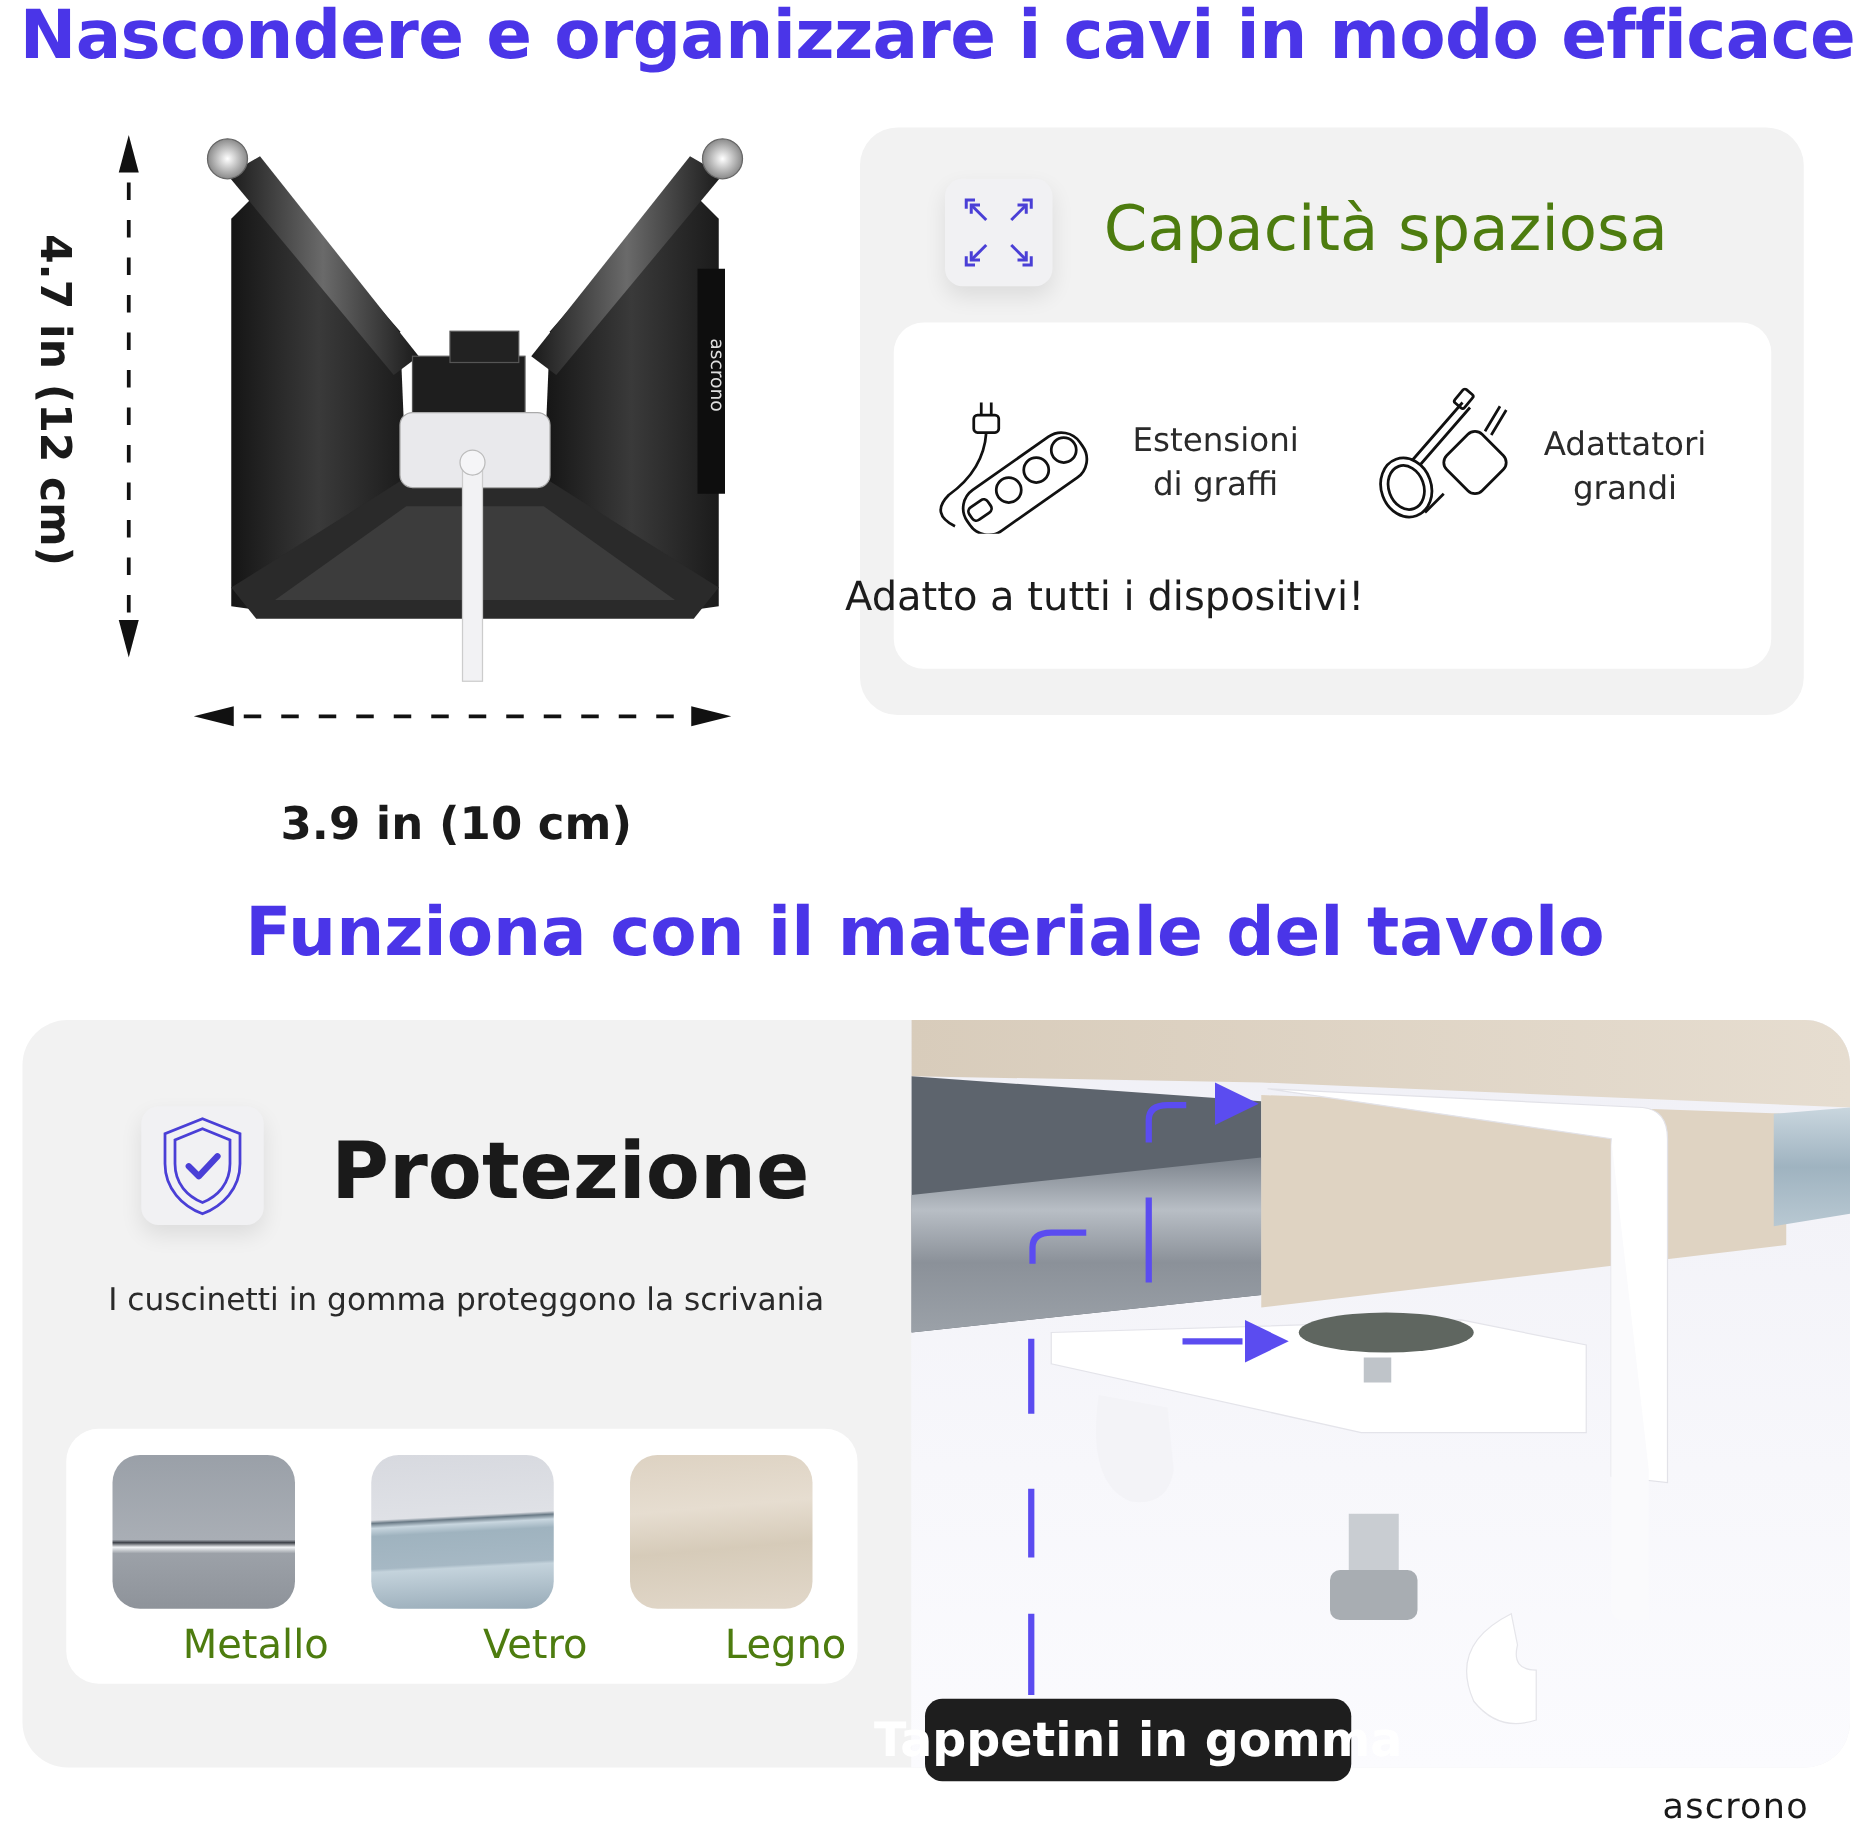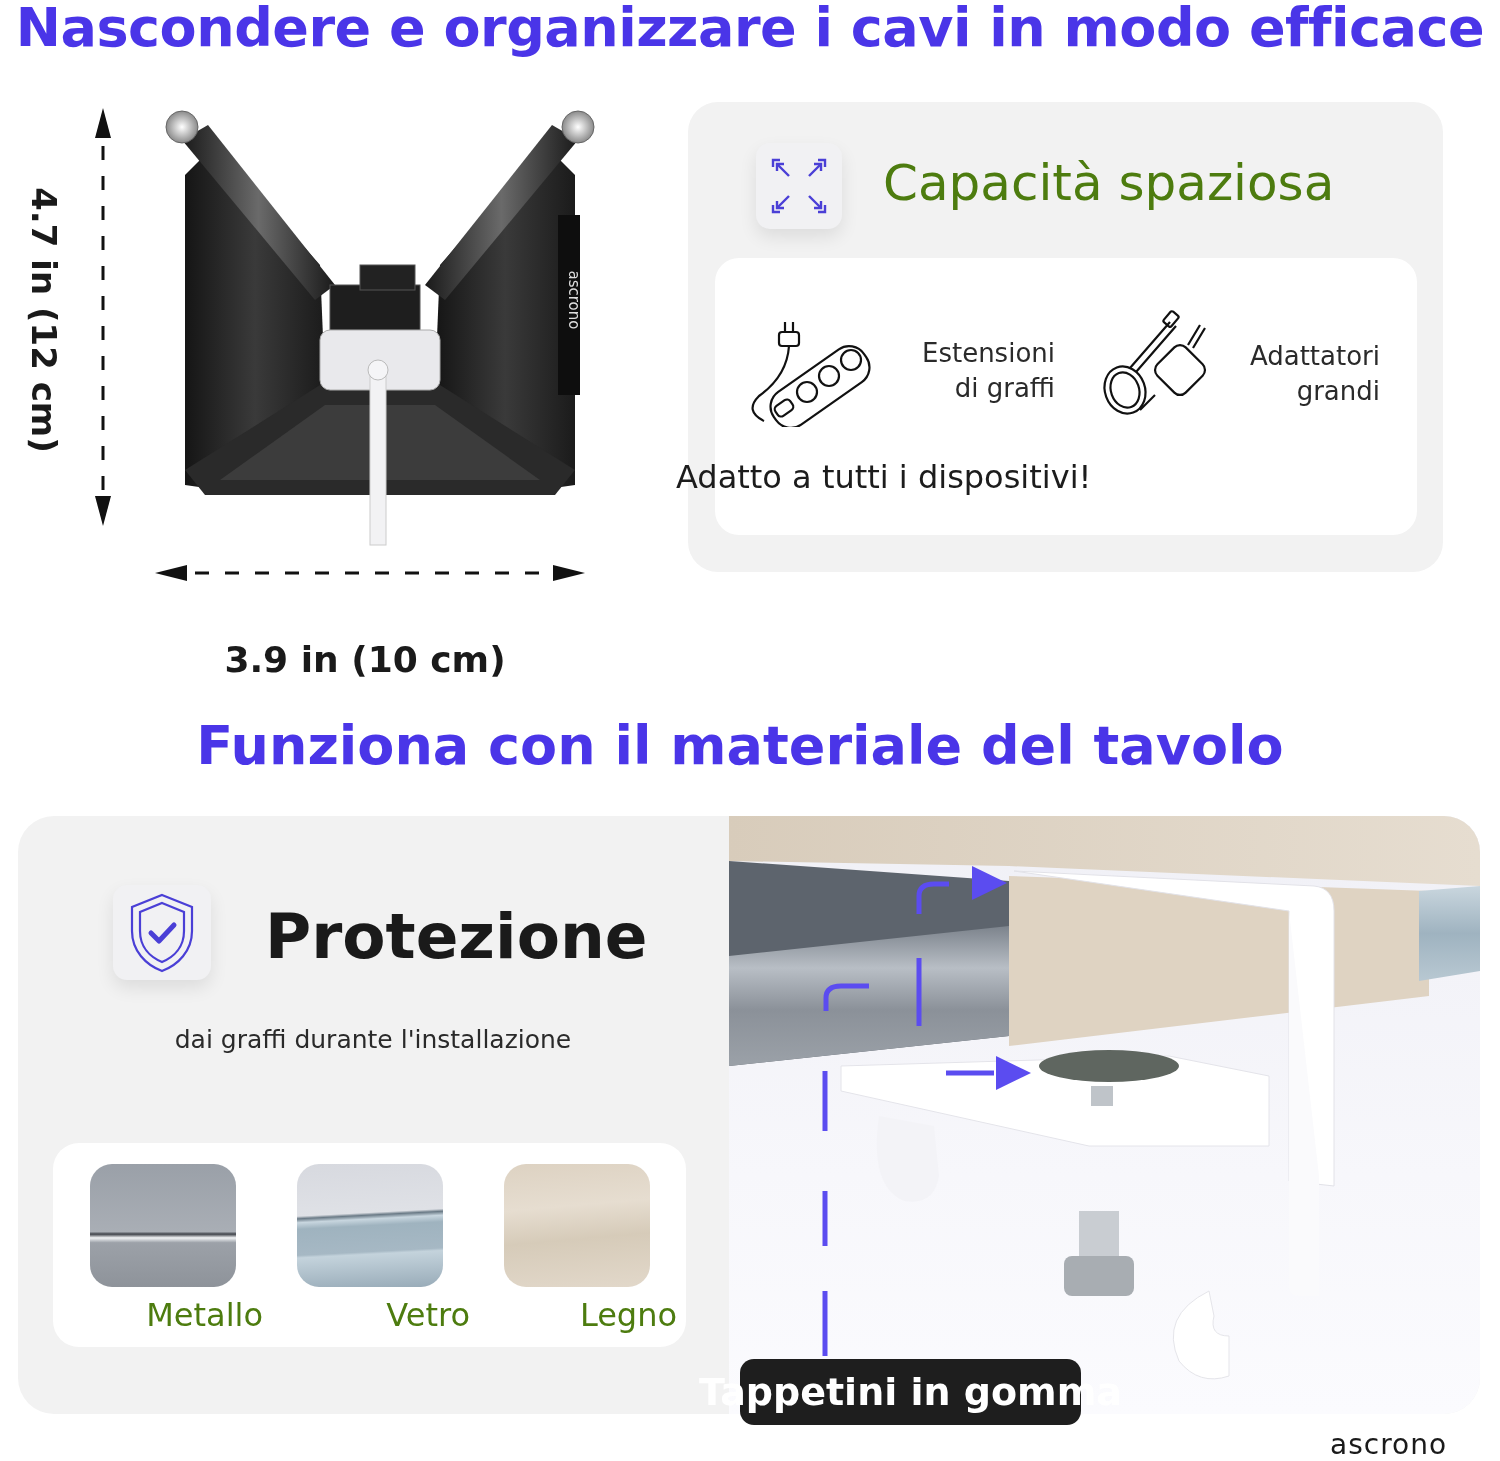--- a/index.html
+++ b/index.html
@@ -16,21 +16,21 @@
   .dim-label-h { position: absolute; left: 160px; width: 410px; top: 602px; text-align: center; font-size: 36px; font-weight: 600; margin-top: 37px; }
   .arrow-svg { position: absolute; }
 
   .organizer { position: absolute; left: 160px; top: 105px; width: 440px; height: 450px; }
 
   
   .card-cap { position: absolute; left: 688px; top: 102px; width: 755px; height: 470px; background: #f2f2f2; border-radius: 30px; }
   .icon-tile { position: absolute; width: 86px; height: 86px; border-radius: 14px; background: #f1f1f3; box-shadow: 0 8px 18px rgba(0,0,0,0.09); display:flex; align-items:center; justify-content:center; }
   .cap-title { position: absolute; left: 883px; top: 154px; font-size: 50px; font-weight: 500; color: #4d7c0f; white-space: nowrap; }
   .cap-inner { position: absolute; left: 715px; top: 258px; width: 702px; height: 277px; background: #ffffff; border-radius: 24px; }
-  .item-label { position: absolute; font-size: 26px; line-height: 35px; color: #2a2a2a; text-align: right; }
+  .item-label { position: absolute; font-size: 26px; line-height: 35px; color: #2a2a2a; text-align: center; }
   .cap-caption { position: absolute; left: 676px; width: 702px; top: 458px; text-align: left; font-size: 32px; color: #1c1c1c; }
 
   
   .card-prot { position: absolute; left: 18px; top: 816px; width: 1462px; height: 598px; background: #f2f2f2; border-radius: 36px; overflow: hidden; }
   .prot-title { position: absolute; left: 265px; top: 900px; font-size: 63px; font-weight: 600; color: #1a1a1a; }
   .prot-desc { position: absolute; left: 18px; width: 710px; top: 1022px; text-align: center; font-size: 25px; line-height: 35px; color: #2a2a2a; }
   .mat-panel { position: absolute; left: 53px; top: 1143px; width: 633px; height: 204px; background: #ffffff; border-radius: 26px; }
   .mat { position: absolute; top: 1164px; width: 146px; height: 123px; border-radius: 22px; overflow: hidden; }
   .mat-label { position: absolute; top: 1296px; width: 200px; text-align: right; font-size: 32px; color: #4d7c0f; }
 
@@ -157,21 +157,21 @@
 <div class="card-prot"></div>
 <div class="icon-tile" style="left:113px;top:885px;width:98px;height:95px">
   <svg width="80" height="84" viewBox="0 0 80 84" fill="none" stroke="#4a3fd6" stroke-width="2.2">
     <path d="M40 4 L70 16 V40 C70 60 56 74 40 80 C24 74 10 60 10 40 V16 Z"></path>
     <path d="M40 12 L62 21 V40 C62 56 52 66 40 71 C28 66 18 56 18 40 V21 Z"></path>
     <polyline points="29,42 37,50 52,34" stroke="#4a3fd6" stroke-width="5" stroke-linecap="round" stroke-linejoin="round"></polyline>
   </svg>
 </div>
 <div class="prot-title">Protezione</div>
 <div class="prot-desc">
-  <div>dai graffi durante l'installazione</div>
+  <div>I cuscinetti in gomma proteggono la scrivania</div>
 </div>
 
 <div class="mat-panel"></div>
 <div class="mat" style="left:90px;background:linear-gradient(180deg,#9aa0a8 0%,#a9aeb5 55%,#3d4148 57%,#f2f4f6 60%,#9ca1a8 64%,#8e939a 100%)"></div>
 <div class="mat" style="left:297px;background:linear-gradient(177deg,#d7d9df 0%,#dfe1e6 40%,#6a7a86 42%,#c8d6df 45%,#9fb3bf 50%,#a6b8c4 70%,#c4d3dc 72%,#98abb8 100%)"></div>
 <div class="mat" style="left:504px;background:linear-gradient(175deg,#ddd2c2 0%,#e6ddd0 35%,#d6cbb9 60%,#e2d8ca 100%)"></div>
 <div class="mat-label" style="left:63px">Metallo</div>
 <div class="mat-label" style="left:270px">Vetro</div>
 <div class="mat-label" style="left:477px">Legno</div>
 

